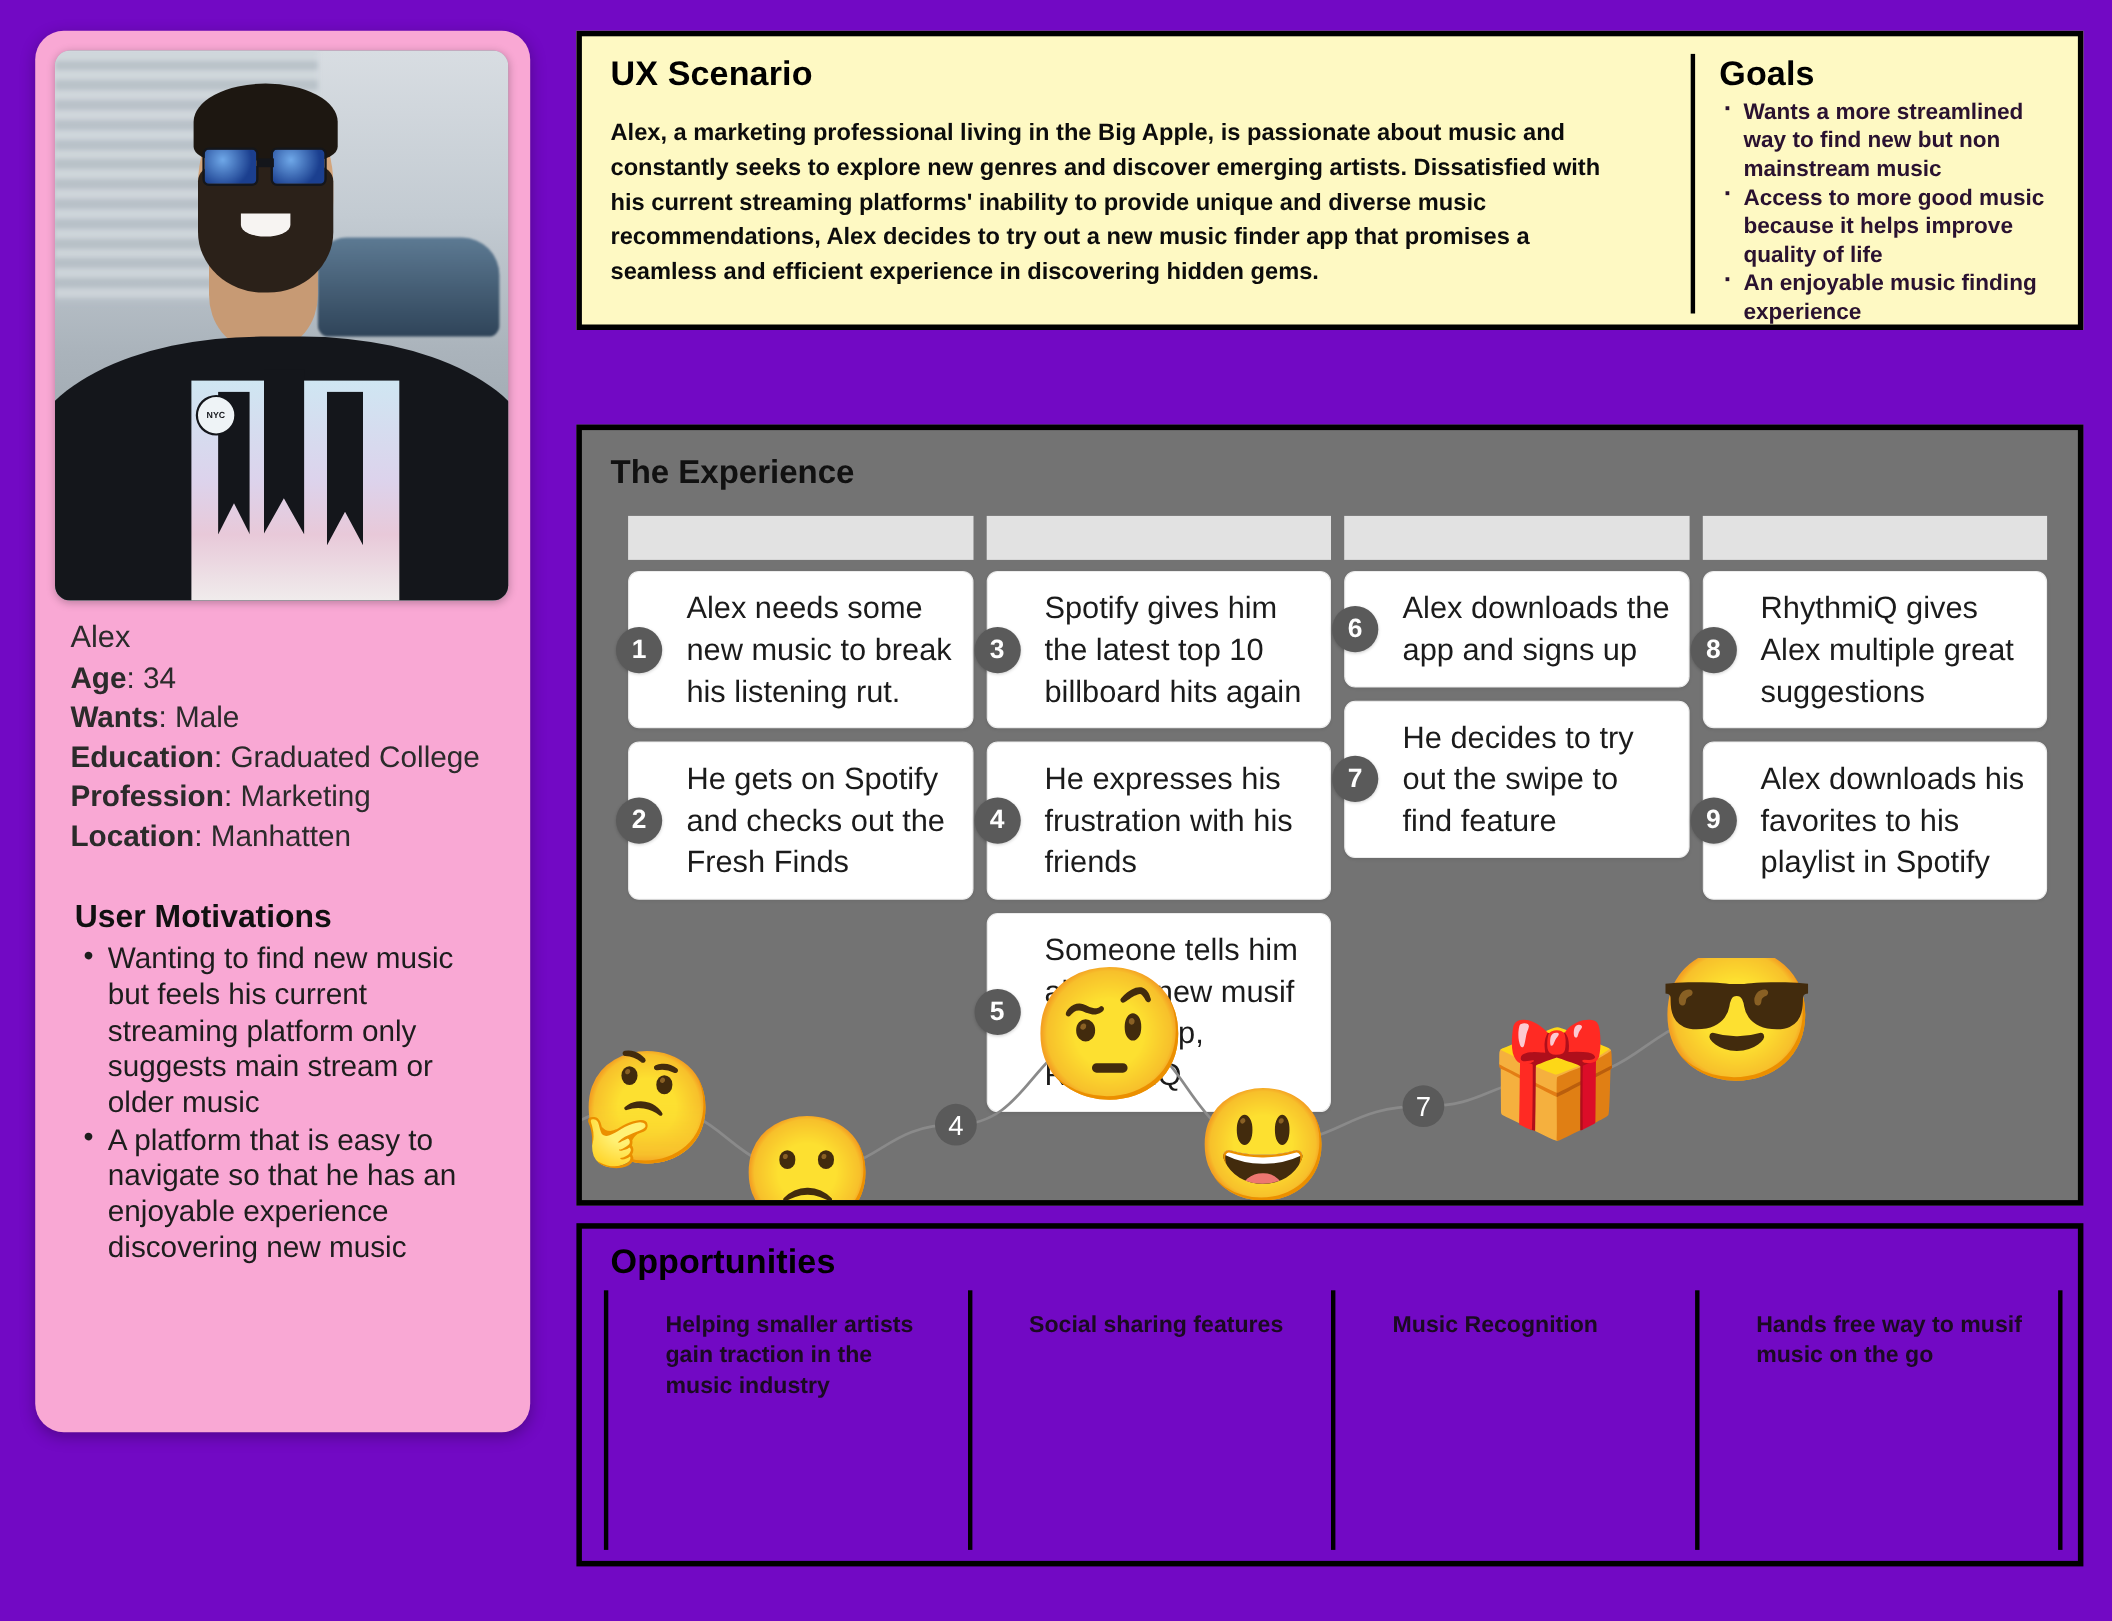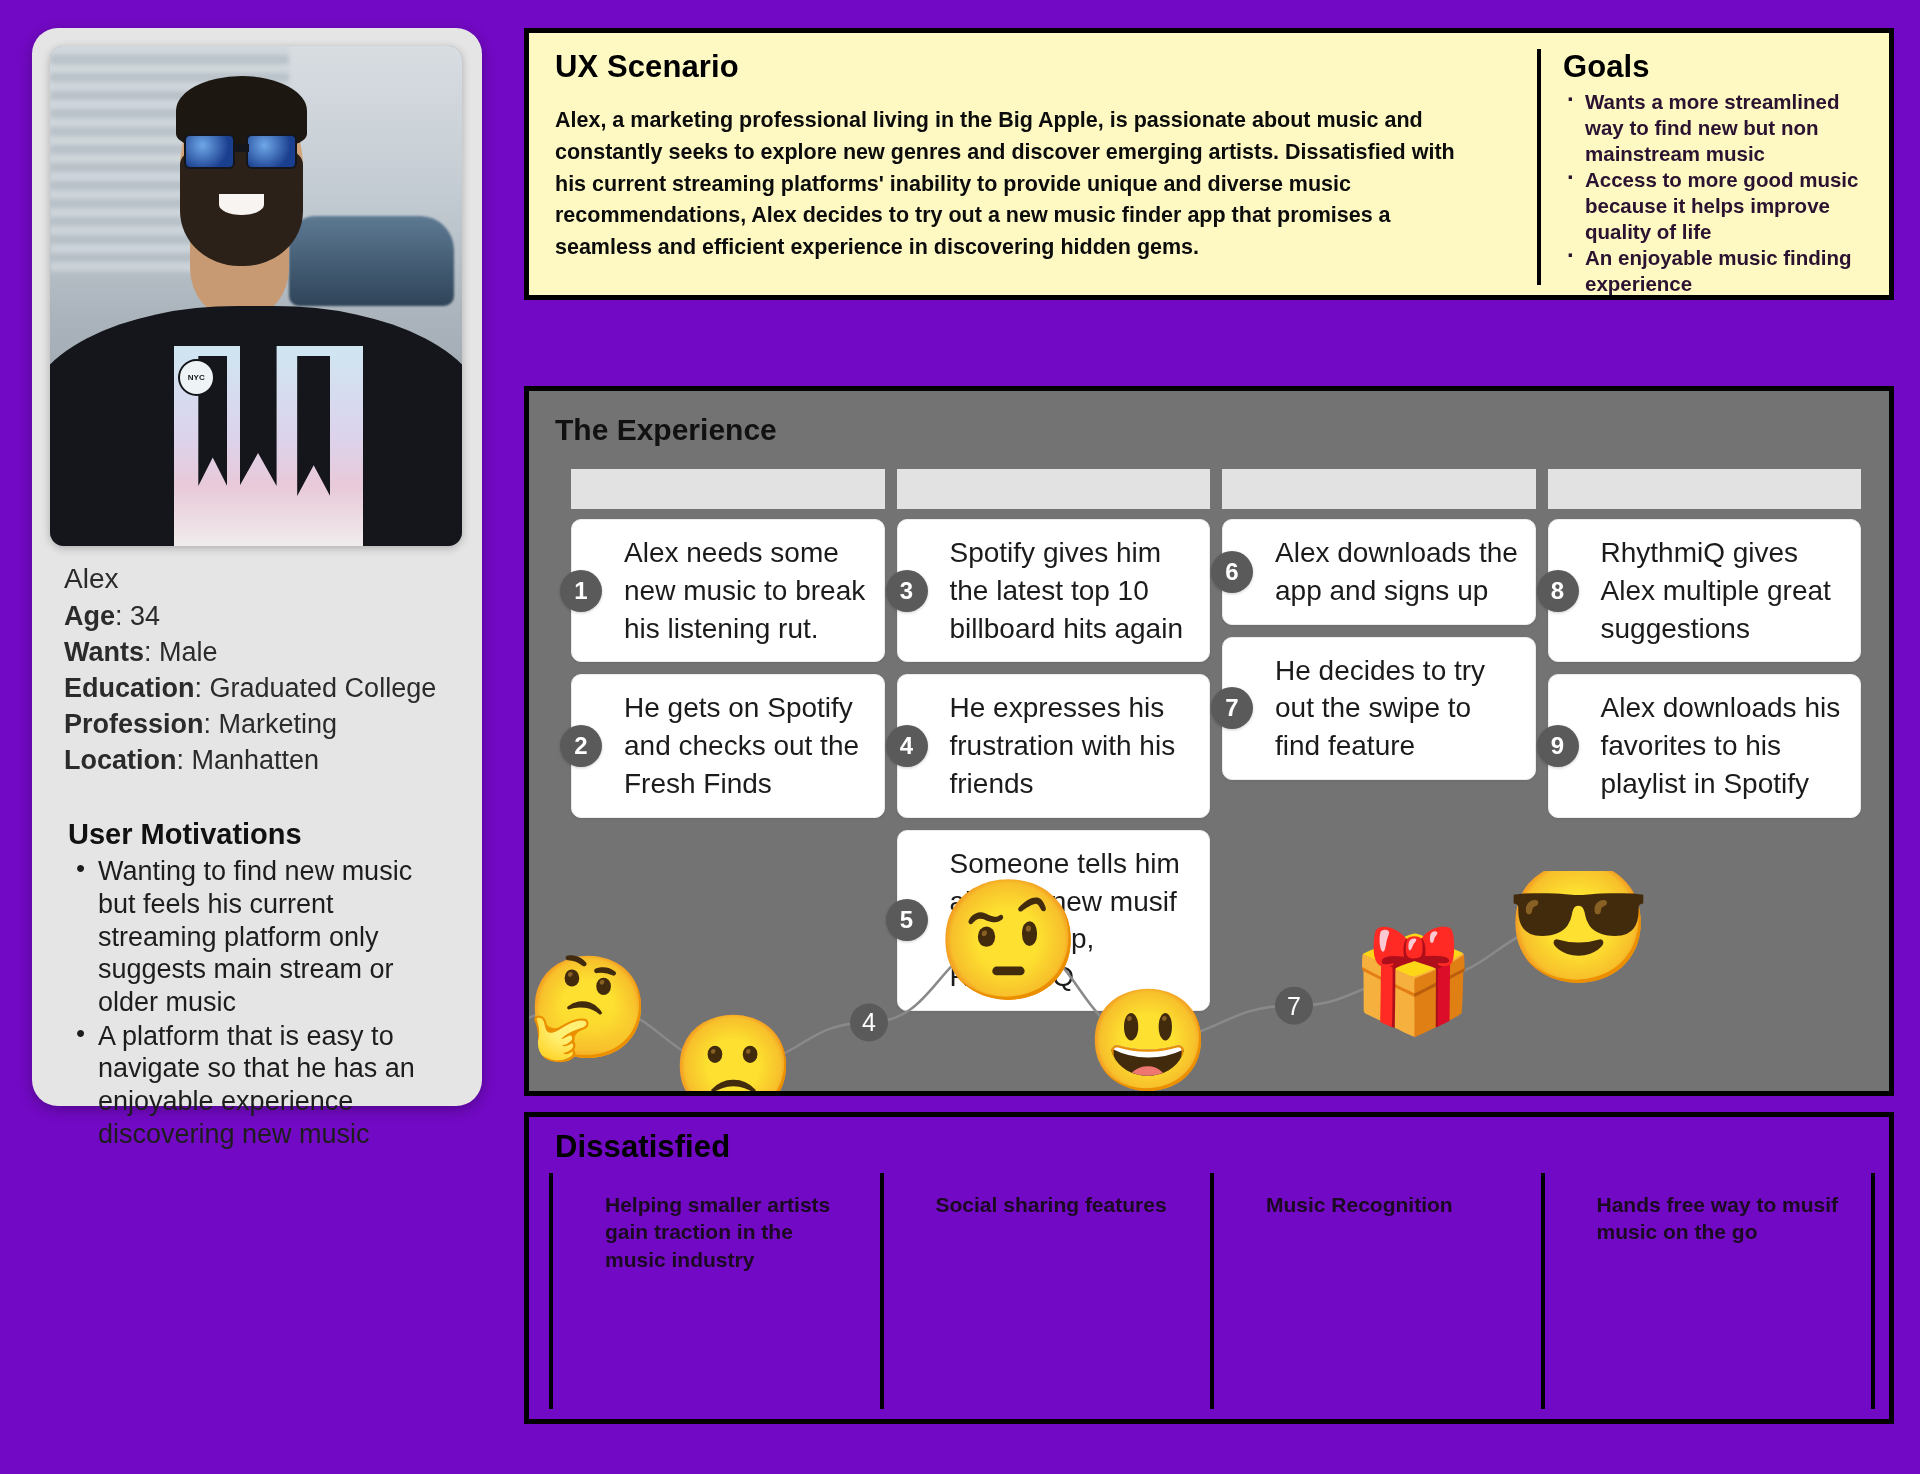--- a/index.html
+++ b/index.html
@@ -4,22 +4,22 @@
 <style>
   * { box-sizing: border-box; margin:0; padding:0; }
   body {
     width:1920px; height:1474px;
     background:#7209C4;
     font-family:"Liberation Sans", sans-serif;
     position:relative; overflow:hidden;
   }
   
   #persona-card{
-    position:absolute; left:32px; top:28px; width:450px; height:1078px;
-    background:#e5e5e5; border-radius:26px;
+    position:absolute; left:32px; top:28px; width:450px; height:1274px;
+    background:#f9a8d4; border-radius:26px;
     box-shadow:0 4px 14px rgba(0,0,0,.28);
     padding:18px 18px 0 18px;
   }
   #persona-photo{
     width:412px; height:500px; border-radius:14px; overflow:hidden;
     position:relative; background:#9aa3ab;
     box-shadow:0 2px 8px rgba(0,0,0,.25);
   }
   
   .ph-bg{position:absolute;inset:0;
@@ -263,21 +263,21 @@
       <text x="480" y="109.74315789473687" text-anchor="middle" font-size="118">🤨</text>
       <text x="620" y="204.31578947368422" text-anchor="middle" font-size="100">😃</text>
       <circle cx="765" cy="134.63157894736844" r="19" fill="#5a5a5a"></circle>
       <text x="765" y="143.63157894736844" text-anchor="middle" fill="#fff" font-size="25" font-family="&quot;Liberation Sans&quot;, sans-serif">7</text>
       <text x="885" y="145.36842105263156" text-anchor="middle" font-size="100">🎁</text>
       <text x="1050" y="92.90105263157895" text-anchor="middle" font-size="118">😎</text>
     </svg>
 </div>
 
 <div id="opportunities-panel">
-  <div class="panel-title" id="opportunities-title">Dissatisfied</div>
+  <div class="panel-title" id="opportunities-title">Opportunities</div>
   <div id="opportunity-cols">
     <div class="opp-col">
       <div class="opp-text">Helping smaller artists gain traction in the music industry</div>
     </div>
     <div class="opp-col">
       <div class="opp-text">Social sharing features</div>
     </div>
     <div class="opp-col">
       <div class="opp-text">Music Recognition</div>
     </div>

